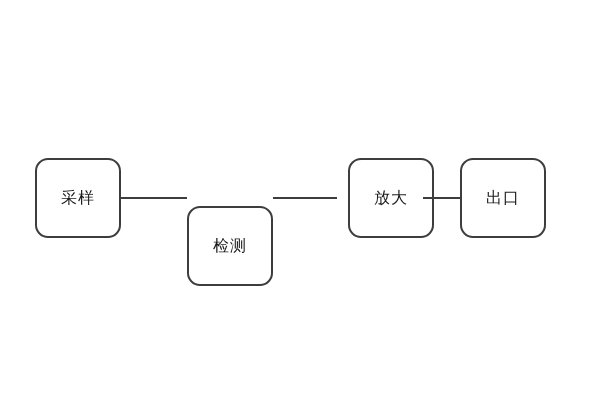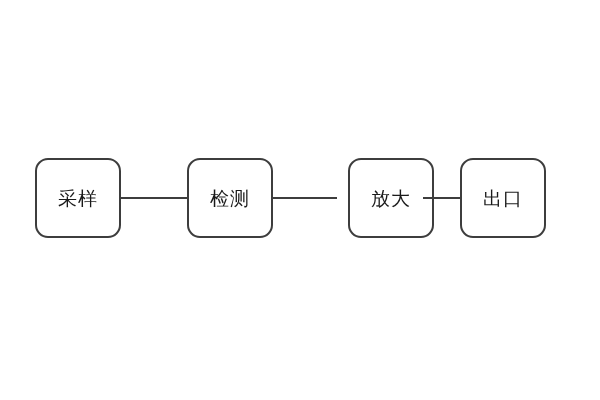--- a/index.html
+++ b/index.html
@@ -23,34 +23,34 @@
     height: 80px;
     box-sizing: border-box;
     background: #ffffff;
     border: 2px solid #3d3d3d;
     border-radius: 13px;
     display: flex;
     align-items: center;
     justify-content: center;
   }
   .flow-node .node-label {
-    font-size: 19px;
+    font-size: 16px;
     letter-spacing: 1px;
     color: #1a1a1a;
     line-height: 1;
     white-space: nowrap;
   }
   .connector {
     position: absolute;
     top: 197px;
     height: 2px;
     background: #3d3d3d;
   }
   .node-1 { left: 35px; }
-  .node-2 { left: 187px; }
+  .node-2 { left: 187px; margin-top: 48px; }
   .node-3 { left: 348px; }
   .node-4 { left: 460px; }
   .conn-1 { left: 121px; width: 66px; }
   .conn-2 { left: 273px; width: 64px; }
   .conn-3 { left: 423px; width: 65px; }
 </style>
 </head>
 <body>
 
 <div class="canvas">

